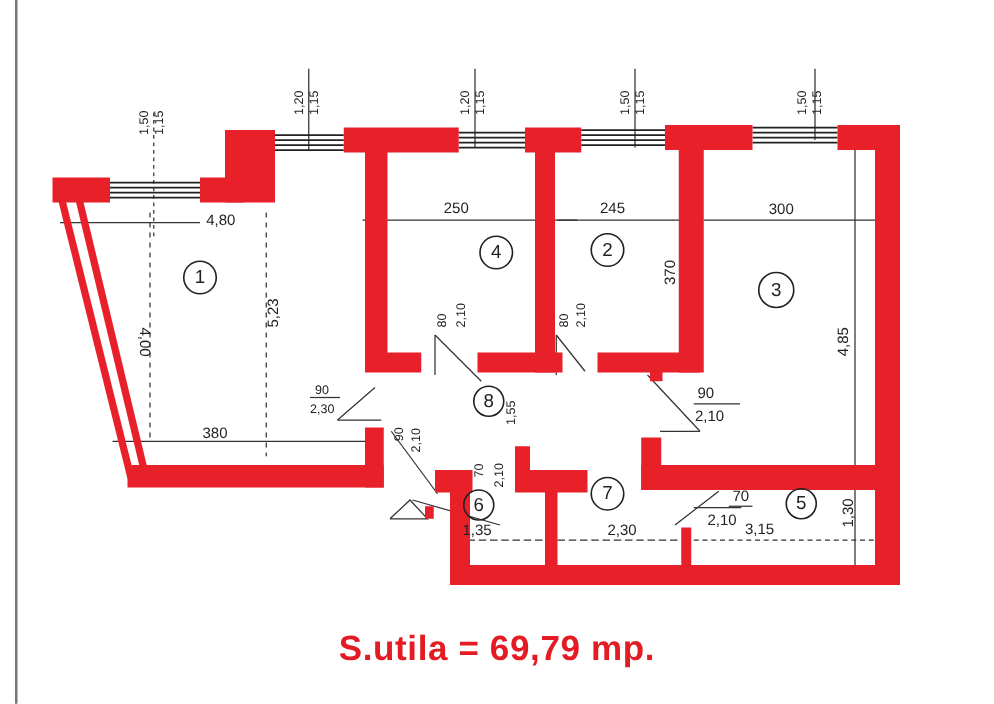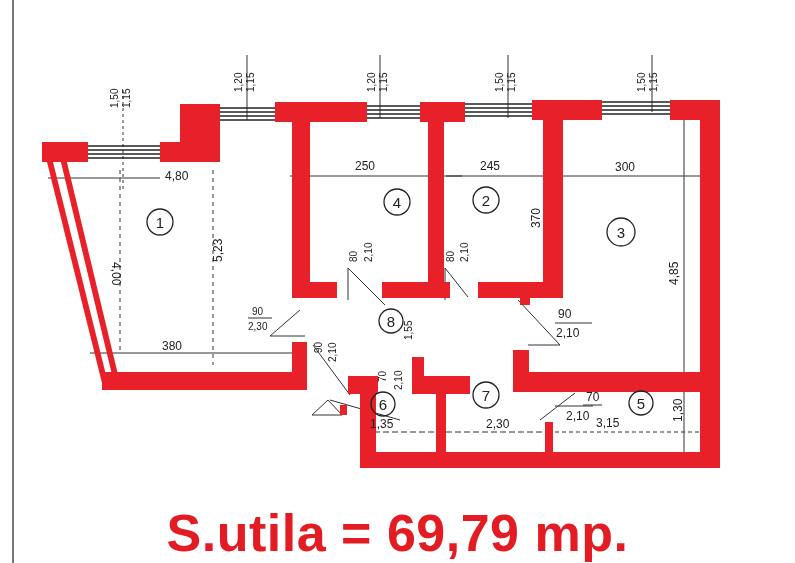--- a/index.html
+++ b/index.html
@@ -1,21 +1,21 @@
 <!DOCTYPE html>
 <html><head>
 <meta charset="utf-8">
 <style>
   html, body { margin:0; padding:0; background:#ffffff; }
   body { width:795px; height:563px; position:relative; overflow:hidden; font-family:"Liberation Sans", sans-serif; }
   #plan { position:absolute; left:0; top:0; width:795px; height:563px; }
   .dim { font-family:"Liberation Sans", sans-serif; font-size:12px; fill:#222; }
   .dim-sm { font-family:"Liberation Sans", sans-serif; font-size:10px; fill:#222; }
   .room-num { font-family:"Liberation Sans", sans-serif; font-size:15px; fill:#222; text-anchor:middle; dominant-baseline:central; }
-  .total { position:absolute; left:0; width:795px; top:503px; text-align:center; color:#e31b23; font-family:"Liberation Sans", sans-serif; font-weight:bold; font-size:52px; letter-spacing:0.5px; }
+  .total { position:absolute; left:0; width:795px; top:503px; text-align:center; color:#e31b23; font-family:"Liberation Sans", sans-serif; font-weight:bold; font-size:28px; letter-spacing:0.5px; }
   .edge-line { position:absolute; left:12px; top:0; width:2px; height:563px; background:#777; }
 </style>
 </head>
 <body>
 
 <div class="edge-line"></div>
 
 <svg id="plan" viewBox="0 0 795 563" xmlns="http://www.w3.org/2000/svg">
   <g id="dim-lines" stroke="#333" stroke-width="1" fill="none">
 

